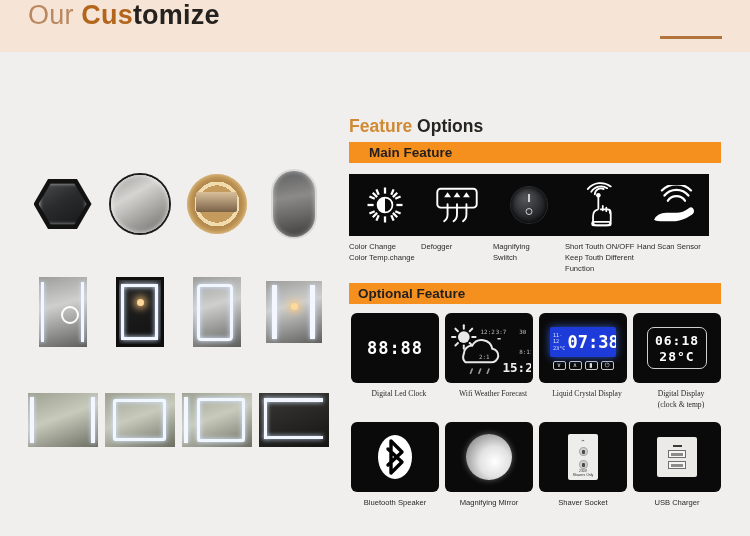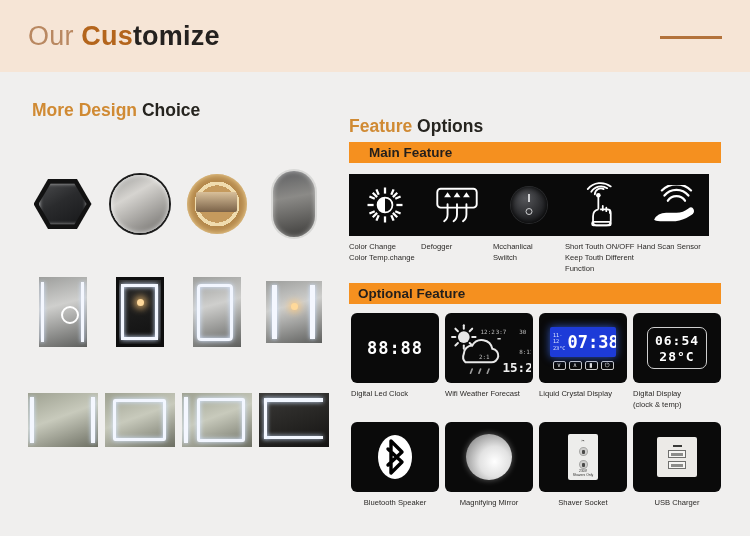--- a/index.html
+++ b/index.html
@@ -6,23 +6,23 @@
   html, body {
     width: 750px; height: 536px;
     font-family: "Liberation Sans", sans-serif;
     background: #f0f0f0;
     overflow: hidden;
   }
   .page { position: relative; width: 750px; height: 536px; background: #f0efee; }
 
   
   .header {
-    position: absolute; left: 0; top: 0; width: 750px; height: 72px;
+    position: absolute; left: 0; top: 0; width: 750px; height: 52px;
     background: #f6e5d6;
-    display: flex; align-items: center;
+    display: flex; 
   }
   .header-title {
     margin-left: 28px;
     font-size: 27px;
     letter-spacing: .2px;
     white-space: nowrap;
   }
   .ht-our   { color: #b98861; font-weight: 400; }
   .ht-cus   { color: #b4651c; font-weight: 700; }
   .ht-rest  { color: #24211f; font-weight: 700; }
@@ -136,21 +136,21 @@
   
   #tiles-main { left: 349px; top: 174px; }
   #tiles-main .tile-box { width: 72px; height: 62px; }
   #tiles-main .tile { width: 72px; }
   #tiles-main .tile-label { width: 86px; }
 
   
   #tiles-opt1 { left: 351px; top: 313px; gap: 6px; }
   #tiles-opt1 .tile-box { width: 88px; height: 70px; border-radius: 6px; }
   #tiles-opt1 .tile { width: 88px; }
-  #tiles-opt1 .tile-label { width: 96px; text-align: left; }
+  #tiles-opt1 .tile-label { width: 96px; text-align: center; font-family: Liberation Serif, serif; }
 
   #tiles-opt2 { left: 351px; top: 422px; gap: 6px; }
   #tiles-opt2 .tile-box { width: 88px; height: 70px; border-radius: 6px; }
   #tiles-opt2 .tile { width: 88px; align-items: center; }
   #tiles-opt2 .tile-label { width: 96px; text-align: center; }
   svg { display: block; }
 
   .knob {
     width: 36px; height: 36px; border-radius: 50%;
     background: radial-gradient(circle at 40% 32%, #55565a 0%, #313235 45%, #0e0f11 100%);
@@ -228,23 +228,20 @@
 
 <div class="page">
 
   <div class="header">
     <div class="header-title">
       <span class="ht-our">Our </span><span class="ht-cus">Cus</span><span class="ht-rest">tomize</span>
     </div>
     <div class="header-rule"></div>
   </div>
 
-  <div class="sec-title" id="left-title">
-    <span class="st-accent">More Design </span><span class="st-dark">Choice</span>
-  </div>
 
   <div class="gallery">
 
     <div class="g-row">
       <div class="g-cell">
         <div class="hexa">
             <div class="inner"></div>
           </div>
       </div>
       <div class="g-cell">
@@ -376,21 +373,21 @@
       <div class="tile-label">Defogger</div>
     </div>
 
     <div class="tile">
       <div class="tile-box">
         <div class="knob">
             <div class="bar-i"></div>
             <div class="cir-o"></div>
           </div>
       </div>
-      <div class="tile-label">Mcchanlical
+      <div class="tile-label">Magnifying
 Swiitch</div>
     </div>
 
     <div class="tile">
       <div class="tile-box">
         <svg width="40" height="46" viewBox="0 0 44 52">
           <g fill="none" stroke="#fff" stroke-width="2" stroke-linecap="round">
             <path d="M15 14 a7 7 0 0 1 10 -6"></path>
             <path d="M11 11 a13 13 0 0 1 18 -4"></path>
             <path d="M7 8 a19 19 0 0 1 26 -3"></path>
@@ -487,21 +484,21 @@
             <div class="lcd-btn">⏻</div>
           </div>
         </div>
       </div>
       <div class="tile-label">Liquid Crystal Display</div>
     </div>
 
     <div class="tile">
       <div class="tile-box">
         <div class="digi-box">
-          <span class="seg l1">06:54</span>
+          <span class="seg l1">06:18</span>
           <span class="seg l2">28°C</span>
         </div>
       </div>
       <div class="tile-label">Digital Display
 (clock &amp; temp)</div>
     </div>
   </div>
 
   <div class="tiles" id="tiles-opt2">
 

